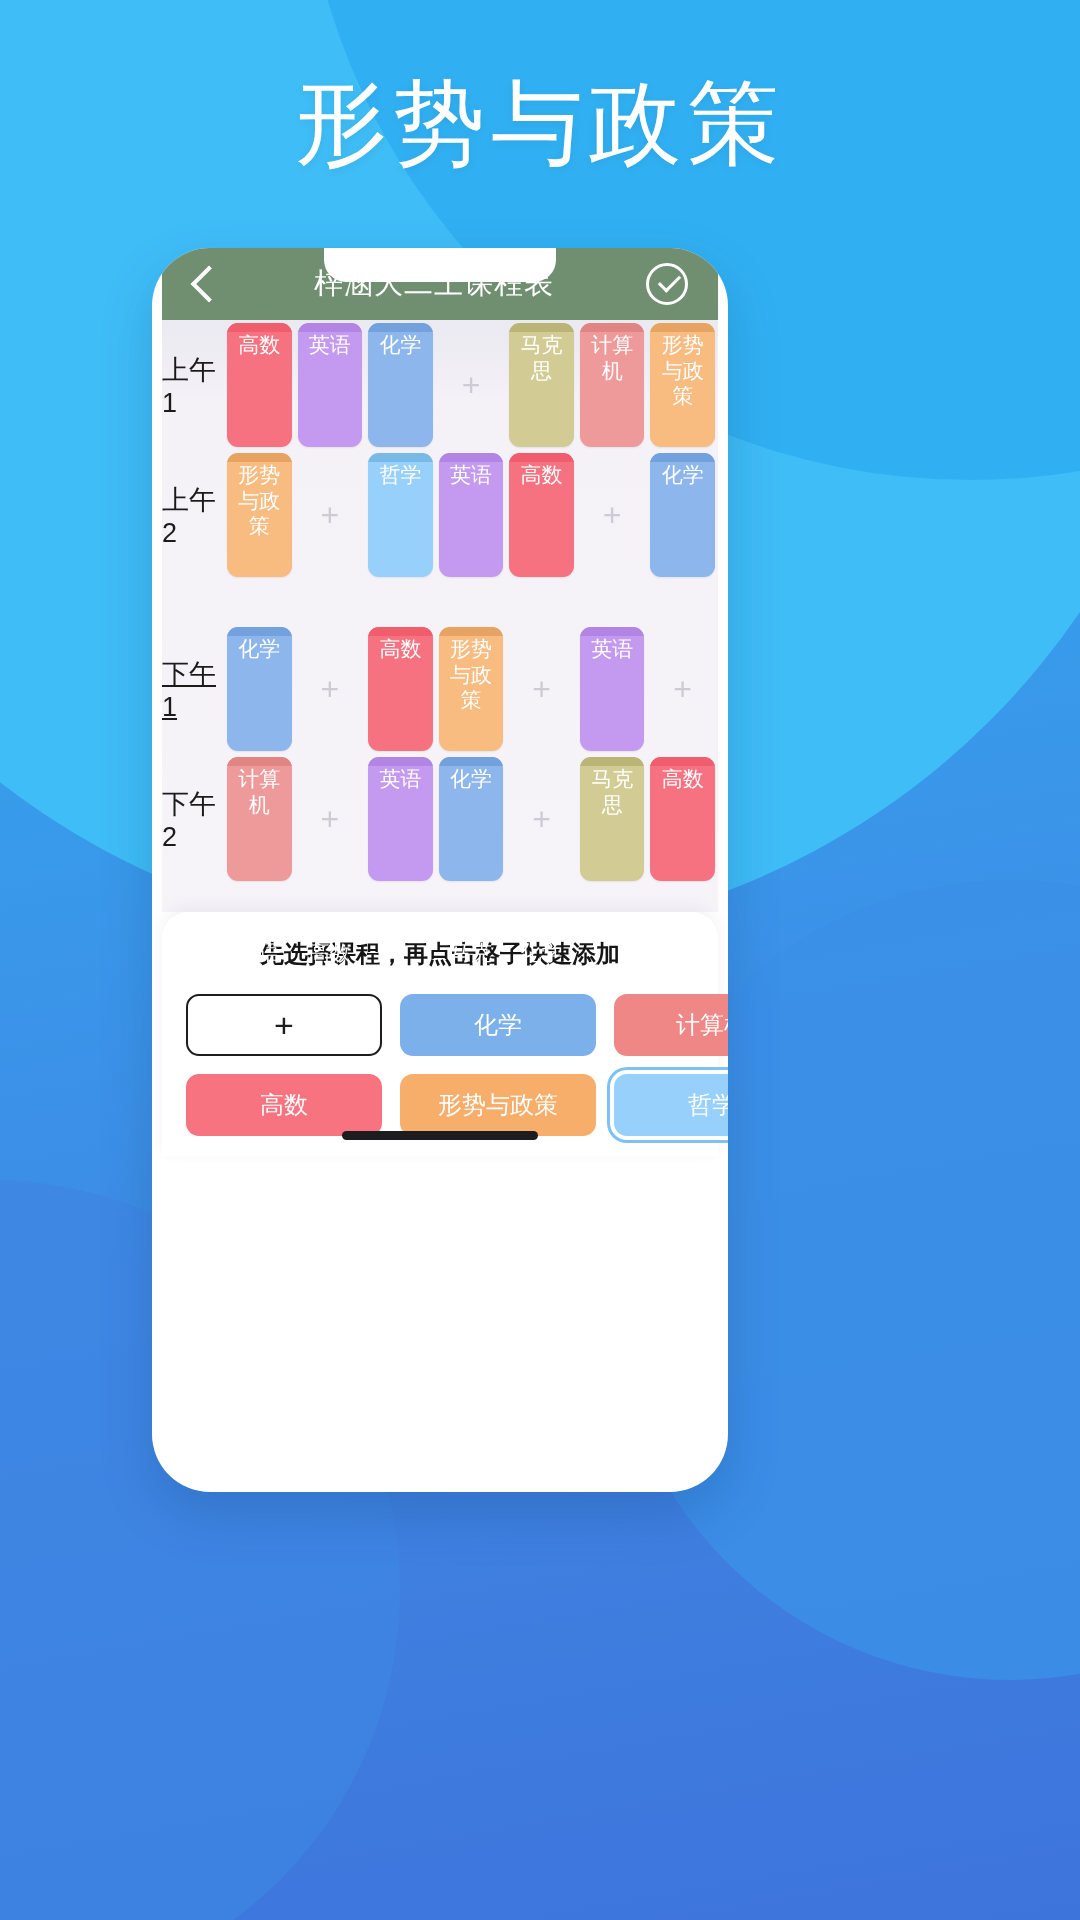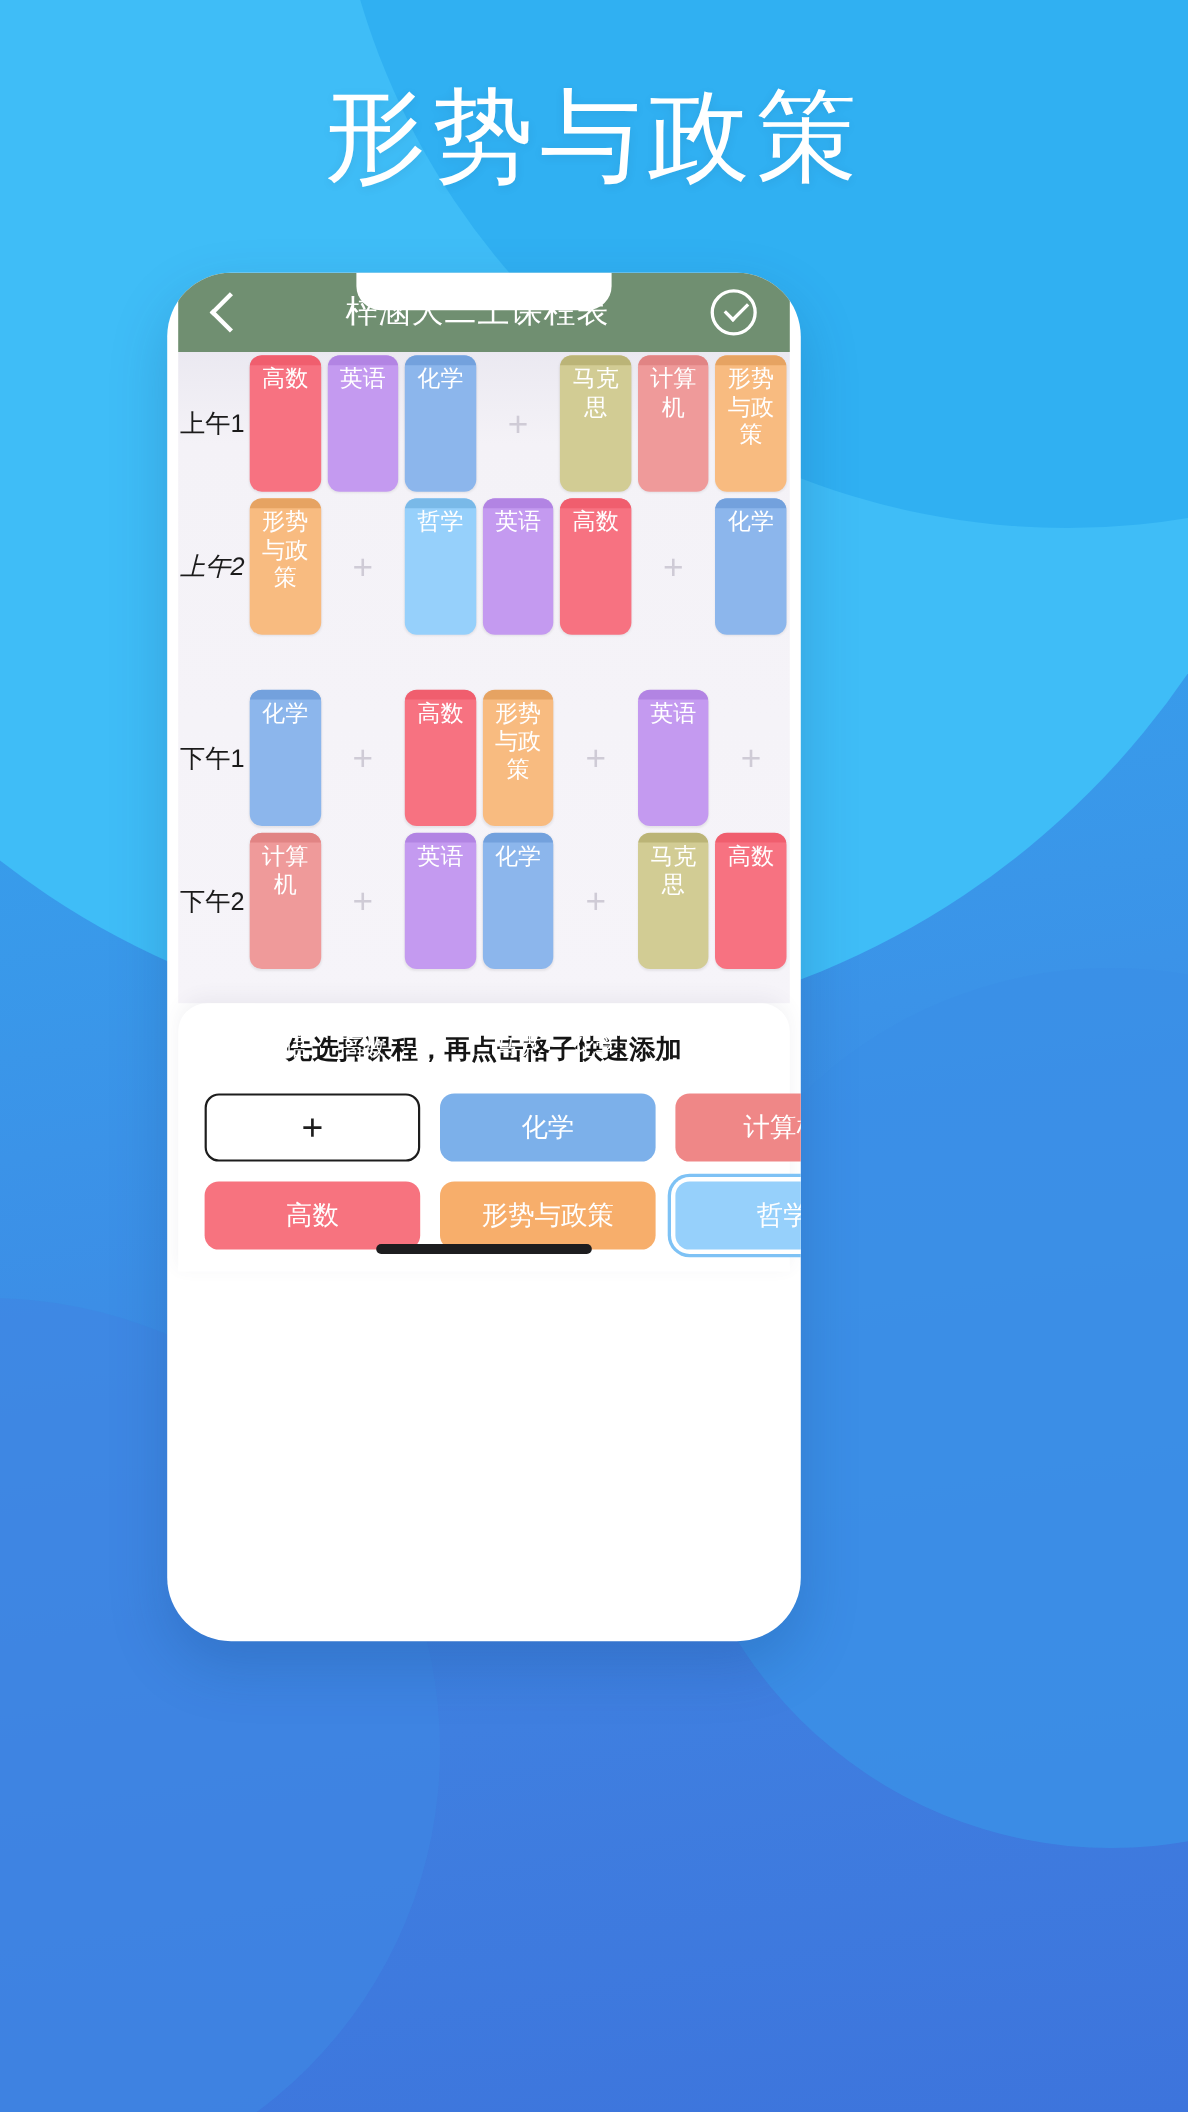--- a/index.html
+++ b/index.html
@@ -166,21 +166,21 @@
     background: linear-gradient(180deg,#ebe9f1 0%,#f4f2f7 14%,#f6f4f9 100%);
     height: 592px;
     position: relative;
   }
   .grid-rows {
     display: grid;
     grid-template-columns: 62px repeat(7, 1fr);
   }
   .rowlabel {
     display: flex; align-items: center; justify-content: center;
-    font-size: 23px; color: #1b1b1b;
+    font-size: 27px; color: #1b1b1b;
   }
   .cell {
     position: relative;
     display: flex; align-items: flex-start; justify-content: center;
     padding: 3px 3px;
   }
   .plus {
     color: #cfcbd6;
     font-size: 32px; font-weight: 300;
     align-self: center;
@@ -324,21 +324,21 @@
             <div class="cap" style="background: rgb(239, 154, 154);"></div>
             <span class="lbl">计算机</span>
           </div>
         </div>
         <div class="cell" style="height: 130px;">
           <div class="card" style="background: rgb(248, 187, 128); height: 124px;">
             <div class="cap" style="background: rgb(248, 187, 128);"></div>
             <span class="lbl">形势与政策</span>
           </div>
         </div>
-        <div class="rowlabel" style="height: 130px; font-style: italic;">上午2</div>
+        <div class="rowlabel" style="height: 130px;">上午2</div>
         <div class="cell" style="height: 130px;">
           <div class="card" style="background: rgb(248, 187, 128); height: 124px;">
             <div class="cap" style="background: rgb(248, 187, 128);"></div>
             <span class="lbl">形势与政策</span>
           </div>
         </div>
         <div class="cell" style="height: 130px;">
           <div class="plus">+</div>
         </div>
         <div class="cell" style="height: 130px;">
@@ -362,21 +362,21 @@
         <div class="cell" style="height: 130px;">
           <div class="plus">+</div>
         </div>
         <div class="cell" style="height: 130px;">
           <div class="card" style="background: rgb(140, 182, 236); height: 124px;">
             <div class="cap" style="background: rgb(140, 182, 236);"></div>
             <span class="lbl">化学</span>
           </div>
         </div>
         <div class="gap-row" style="grid-column: 1 / -1;"></div>
-        <div class="rowlabel" style="height: 130px;">下午1</div>
+        <div class="rowlabel" style="height: 130px; text-decoration: underline;">下午1</div>
         <div class="cell" style="height: 130px;">
           <div class="card" style="background: rgb(140, 182, 236); height: 124px;">
             <div class="cap" style="background: rgb(140, 182, 236);"></div>
             <span class="lbl">化学</span>
           </div>
         </div>
         <div class="cell" style="height: 130px;">
           <div class="plus">+</div>
         </div>
         <div class="cell" style="height: 130px;">

